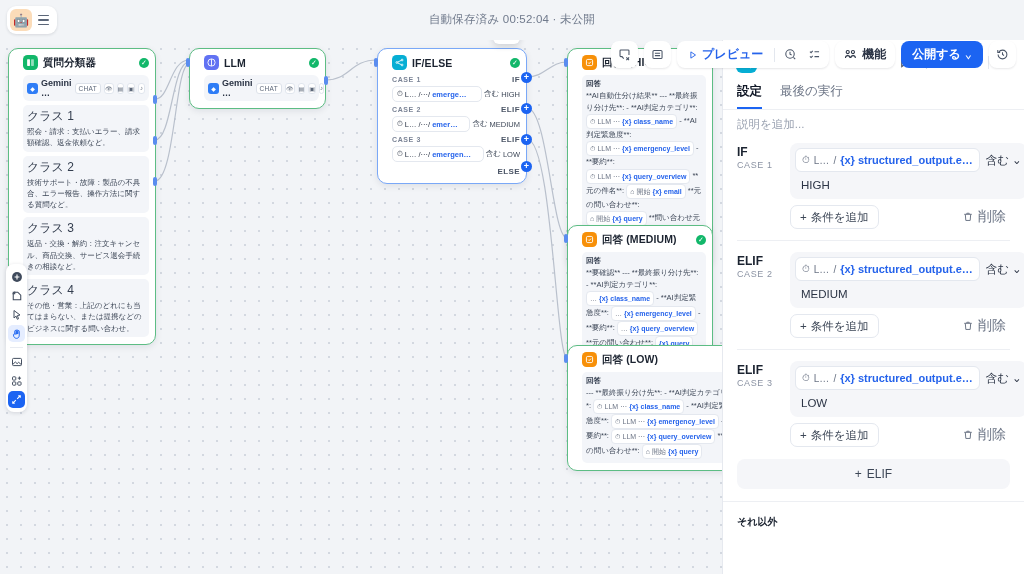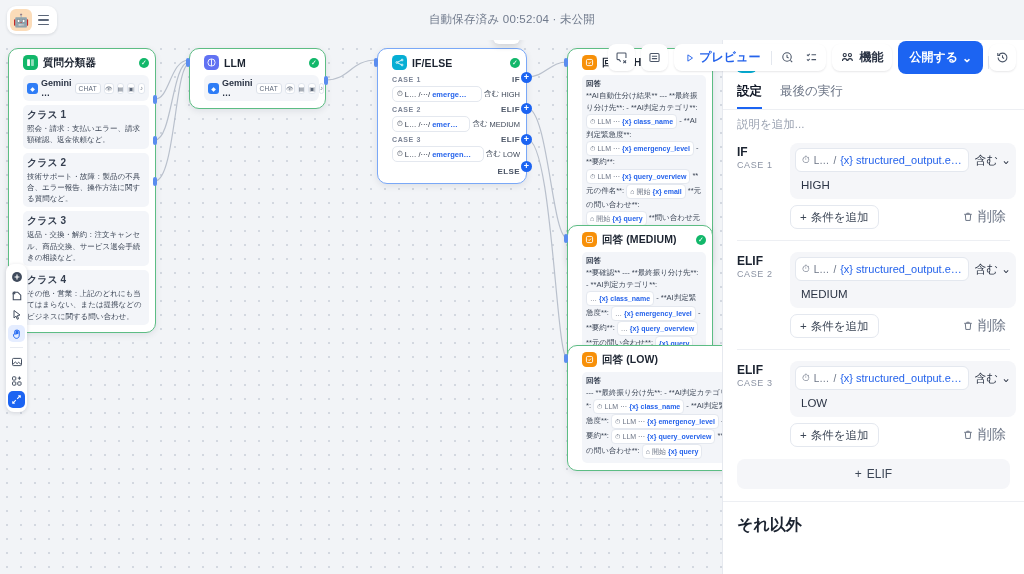--- a/index.html
+++ b/index.html
@@ -63,22 +63,22 @@
   }
   .tb-preview { display:flex;align-items:center;gap:4px;padding:0 7px;height:21px;
     color:#2563eb; font-size:12px; font-weight:600; cursor:pointer;}
   .tb-div { width:1px;height:14px;background:#e3e7ee;margin:0 2px;}
   .tb-ic { width:22px;height:21px;display:flex;align-items:center;justify-content:center;cursor:pointer;color:#4a5567;}
   .tb-feature {
     height:27px;background:#fff;border-radius:8px;display:flex;align-items:center;gap:5px;
     padding:0 9px;box-shadow:0 1px 2px rgba(16,24,40,.10);cursor:pointer;font-size:12px;font-weight:600;color:#2b3445;
   }
   #publish-btn {
-    height:33px;background:#1c64f2;color:#fff;border-radius:8px;display:flex;align-items:center;gap:4px;
-    padding:0 11px;font-size:12px;font-weight:700;cursor:pointer;
+    height:27px;background:#1c64f2;color:#fff;border-radius:8px;display:flex;align-items:center;gap:4px;
+    padding:0 11px;font-size:12px;font-weight:700;cursor:pointer;font-family:Liberation Mono, monospace;
   }
 
   
   #tool-rail {
     position:absolute; left:6px; top:264px; width:21px;
     background:#fff; border-radius:8px; box-shadow:0 1px 4px rgba(16,24,40,.14);
     padding:4px 0; display:flex; flex-direction:column; align-items:center; gap:2px; z-index:30;
   }
   .rail-ic {
     width:17px;height:17px;border-radius:5px;display:flex;align-items:center;justify-content:center;
@@ -103,21 +103,21 @@
   .node-title{font-size:10.5px;font-weight:700;color:#1b2330;letter-spacing:.1px;}
   .node-ok{margin-left:auto;width:10px;height:10px;border-radius:50%;background:#12b76a;display:flex;align-items:center;justify-content:center;color:#fff;font-size:7px;}
 
   .model-row{background:#f3f5f9;border-radius:6px;padding:3px 4px;display:flex;align-items:center;gap:3px;}
   .model-chip{width:11px;height:11px;border-radius:3px;background:#2f7df6;display:flex;align-items:center;justify-content:center;color:#fff;font-size:6px;flex:none;}
   .model-name{font-size:9px;color:#2b3445;font-weight:600;}
   .chat-tag{font-size:6.5px;border:1px solid #dde2ea;border-radius:3px;padding:1px 3px;color:#5b6678;background:#fff;letter-spacing:.3px;}
   .mini-ic{width:11px;height:11px;border:1px solid #e1e6ee;border-radius:3px;display:flex;align-items:center;justify-content:center;font-size:6px;color:#5b6678;background:#fff;}
 
   .cls-box{background:#f3f5f9;border-radius:5px;padding:3px 4px;margin-top:4px;}
-  .cls-label{font-size:10px;font-weight:700;color:#343e4f;margin-bottom:1px;}
+  .cls-label{font-size:12px;font-weight:400;color:#343e4f;margin-bottom:1px;}
   .cls-text{font-size:7.5px;line-height:1.5;color:#3d4757;}
 
   
   .case-row{display:flex;align-items:center;justify-content:space-between;margin-top:3px;}
   .case-lbl{font-size:7px;color:#7b8496;letter-spacing:.6px;font-weight:600;}
   .case-kw{font-size:8px;color:#4b5566;font-weight:700;letter-spacing:.4px;}
   .cond-pill{display:flex;align-items:center;gap:2px;margin-top:2px;}
   .cond-var{flex:1;background:#fff;border:1px solid #e4e8ef;border-radius:5px;padding:2px 4px;
     display:flex;align-items:center;gap:2px;overflow:hidden;white-space:nowrap;}
   .vtok{font-size:7.5px;color:#2b3445;}
@@ -165,33 +165,33 @@
   .cond-block{padding:11px 14px 0 14px;}
   .cb-row{display:flex;gap:9px;}
   .cb-left{width:44px;flex:none;padding-top:2px;}
   .cb-kw{font-size:12px;font-weight:700;color:#1b2330;}
   .cb-case{font-size:9px;color:#8b93a3;letter-spacing:.6px;margin-top:1px;}
   .cb-right{flex:1;background:#f5f6f9;border-radius:8px;padding:5px;}
   .cb-line{display:flex;align-items:center;gap:6px;}
   .cb-var{flex:1;background:#fff;border:1px solid #e4e8ef;border-radius:6px;height:24px;
     display:flex;align-items:center;gap:4px;padding:0 6px;overflow:hidden;white-space:nowrap;}
   .cb-var .gl{font-size:10px;color:#6b7485;}
-  .cb-var .bl{font-size:11px;color:#2563eb;font-weight:400;}
+  .cb-var .bl{font-size:11px;color:#2563eb;font-weight:700;}
   .cb-op{display:flex;align-items:center;gap:3px;font-size:11.5px;color:#2b3445;cursor:pointer;white-space:nowrap;}
   .cb-val{margin-top:4px;font-size:11.5px;color:#2b3445;padding:3px 6px;}
   .cb-foot{display:flex;align-items:center;margin-top:6px;}
   .add-cond{background:#fff;border:1px solid #e4e8ef;border-radius:7px;height:24px;display:flex;align-items:center;gap:4px;
     padding:0 9px;font-size:11.5px;color:#3d4757;cursor:pointer;}
   .del-btn{margin-left:auto;display:flex;align-items:center;gap:4px;font-size:14px;color:#6b7485;cursor:pointer;padding-right:4px;}
   .cb-sep{height:1px;background:#edeff3;margin:11px 14px 0 14px;}
 
   #elif-add{margin:12px 14px 0 14px;height:30px;background:#f5f6f9;border-radius:8px;display:flex;align-items:center;
     justify-content:center;gap:5px;font-size:12px;color:#3d4757;cursor:pointer;}
   .sec{padding:13px 14px 0 14px;}
-  .sec-h{font-size:16px;font-weight:700;color:#1b2330;}
+  .sec-h{font-size:10px;font-weight:700;color:#1b2330;}
   .sec-t{font-size:11.5px;color:#68707f;margin-top:4px;line-height:1.5;}
   .sec-sep{height:1px;background:#edeff3;margin:13px 0 0 0;}
   svg{display:block;}
 </style>
 </head>
 <body>
 
 <div id="canvas">
 
   <svg width="722" height="574" style="position:absolute;left:0;top:0;pointer-events:none;">

